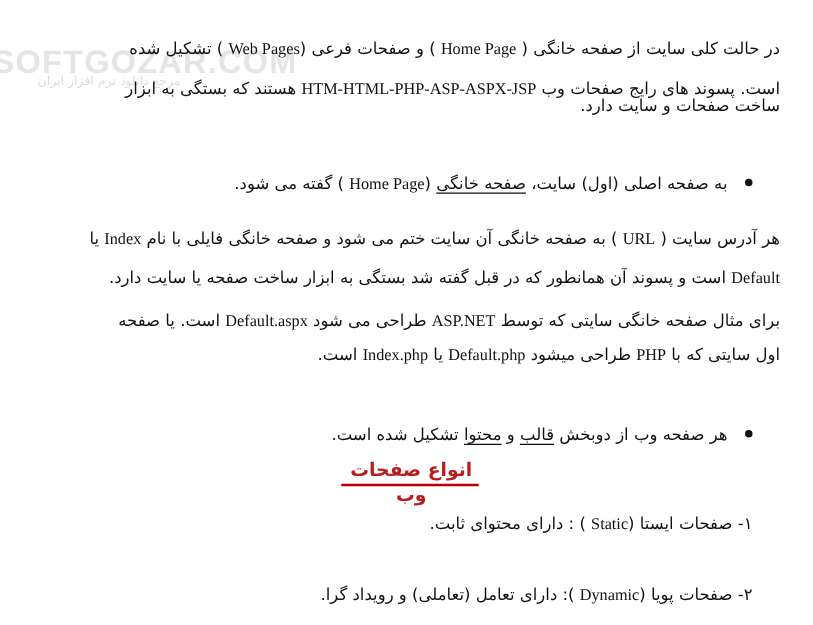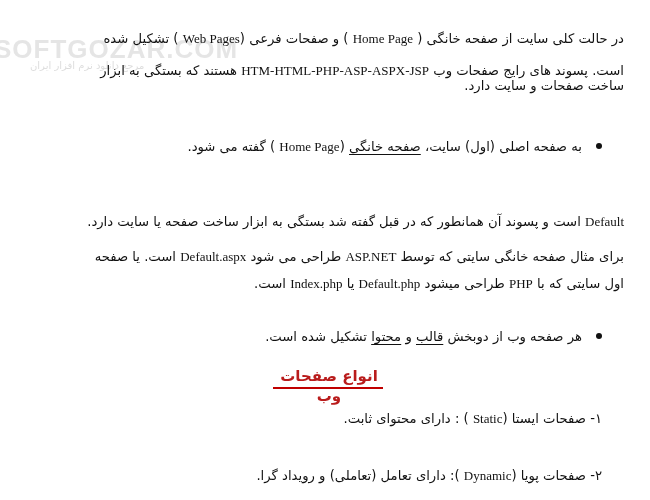--- a/index.html
+++ b/index.html
@@ -128,20 +128,27 @@
     <span>ساخت صفحات و سایت دارد.</span>
   </div>
 
   <div class="bullet-line" style="top:138px; right:48px;">
     <span class="bullet-dot"></span><span>به صفحه اصلی (اول)  سایت،</span>
     <span class="u">صفحه خانگی</span>
     <span>(</span><span class="ltr">Home Page</span>
     <span>) گفته می شود.</span>
   </div>
 
+  <div class="line" style="top:182px;">
+    <span>هر آدرس سایت (</span>
+    <span class="ltr">URL</span>
+    <span>) به صفحه خانگی آن سایت ختم می شود و صفحه خانگی فایلی با نام</span>
+    <span class="ltr">Index</span>
+    <span>یا</span>
+  </div>
   <div class="line" style="top:213px;">
     <span class="ltr">Default</span>
     <span>است و پسوند آن همانطور که در قبل گفته شد بستگی به ابزار ساخت صفحه یا سایت دارد.</span>
   </div>
   <div class="line" style="top:248px;">
     <span>برای مثال صفحه خانگی سایتی که توسط</span>
     <span class="ltr">ASP.NET</span>
     <span>طراحی می شود</span>
     <span class="ltr">Default.aspx</span>
     <span>است. یا صفحه</span>
@@ -149,21 +156,21 @@
   <div class="line" style="top:275px;">
     <span>اول سایتی که با</span>
     <span class="ltr">PHP</span>
     <span>طراحی میشود</span>
     <span class="ltr">Default.php</span>
     <span>یا</span>
     <span class="ltr">Index.php</span>
     <span>است.</span>
   </div>
 
-  <div class="bullet-line" style="top:328px; right:48px;">
+  <div class="bullet-line" style="top:340px; right:48px;">
     <span class="bullet-dot"></span><span>هر صفحه وب از دوبخش</span>
     <span class="u">قالب</span>
     <span>و</span>
     <span class="u">محتوا</span>
     <span>تشکیل شده است.</span>
   </div>
 
   <div class="heading">انواع صفحات وب</div>
   <div class="heading-rule"></div>
 

